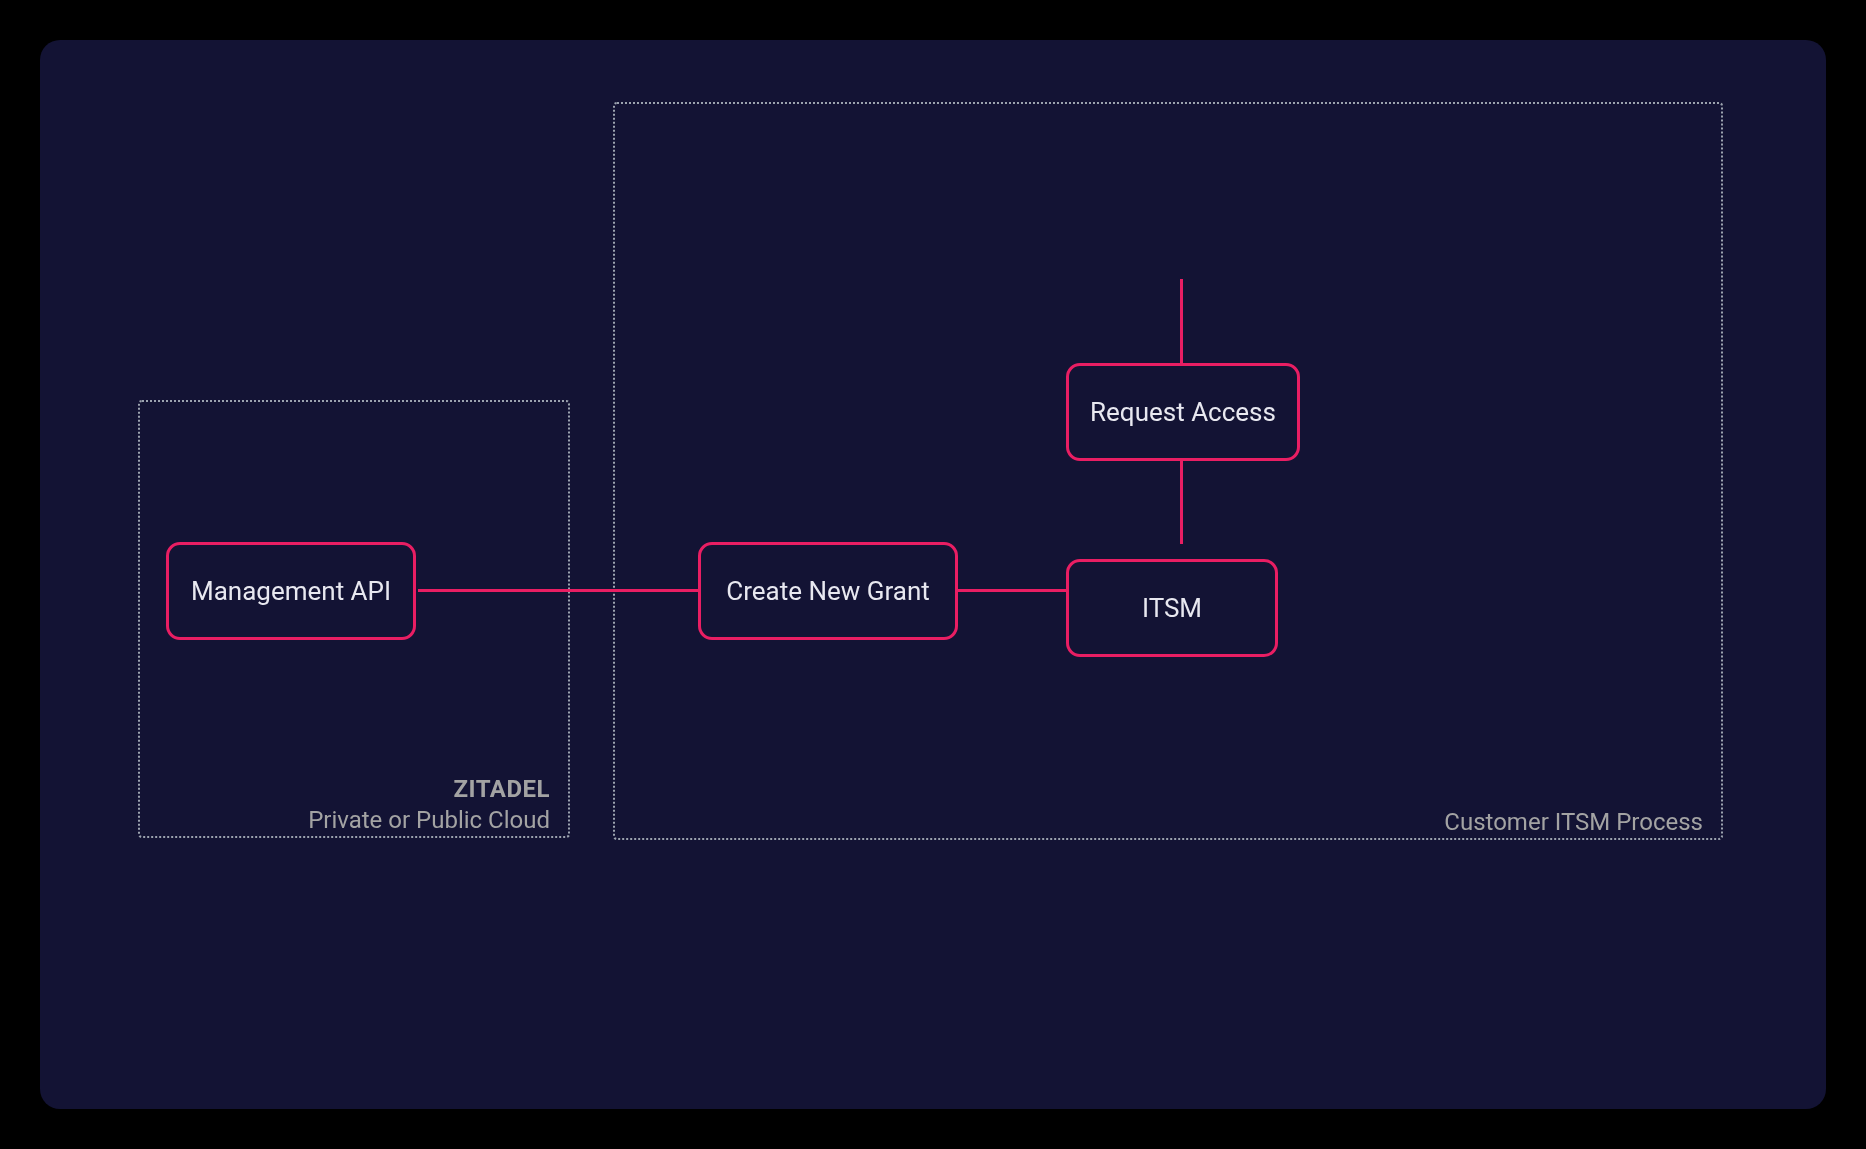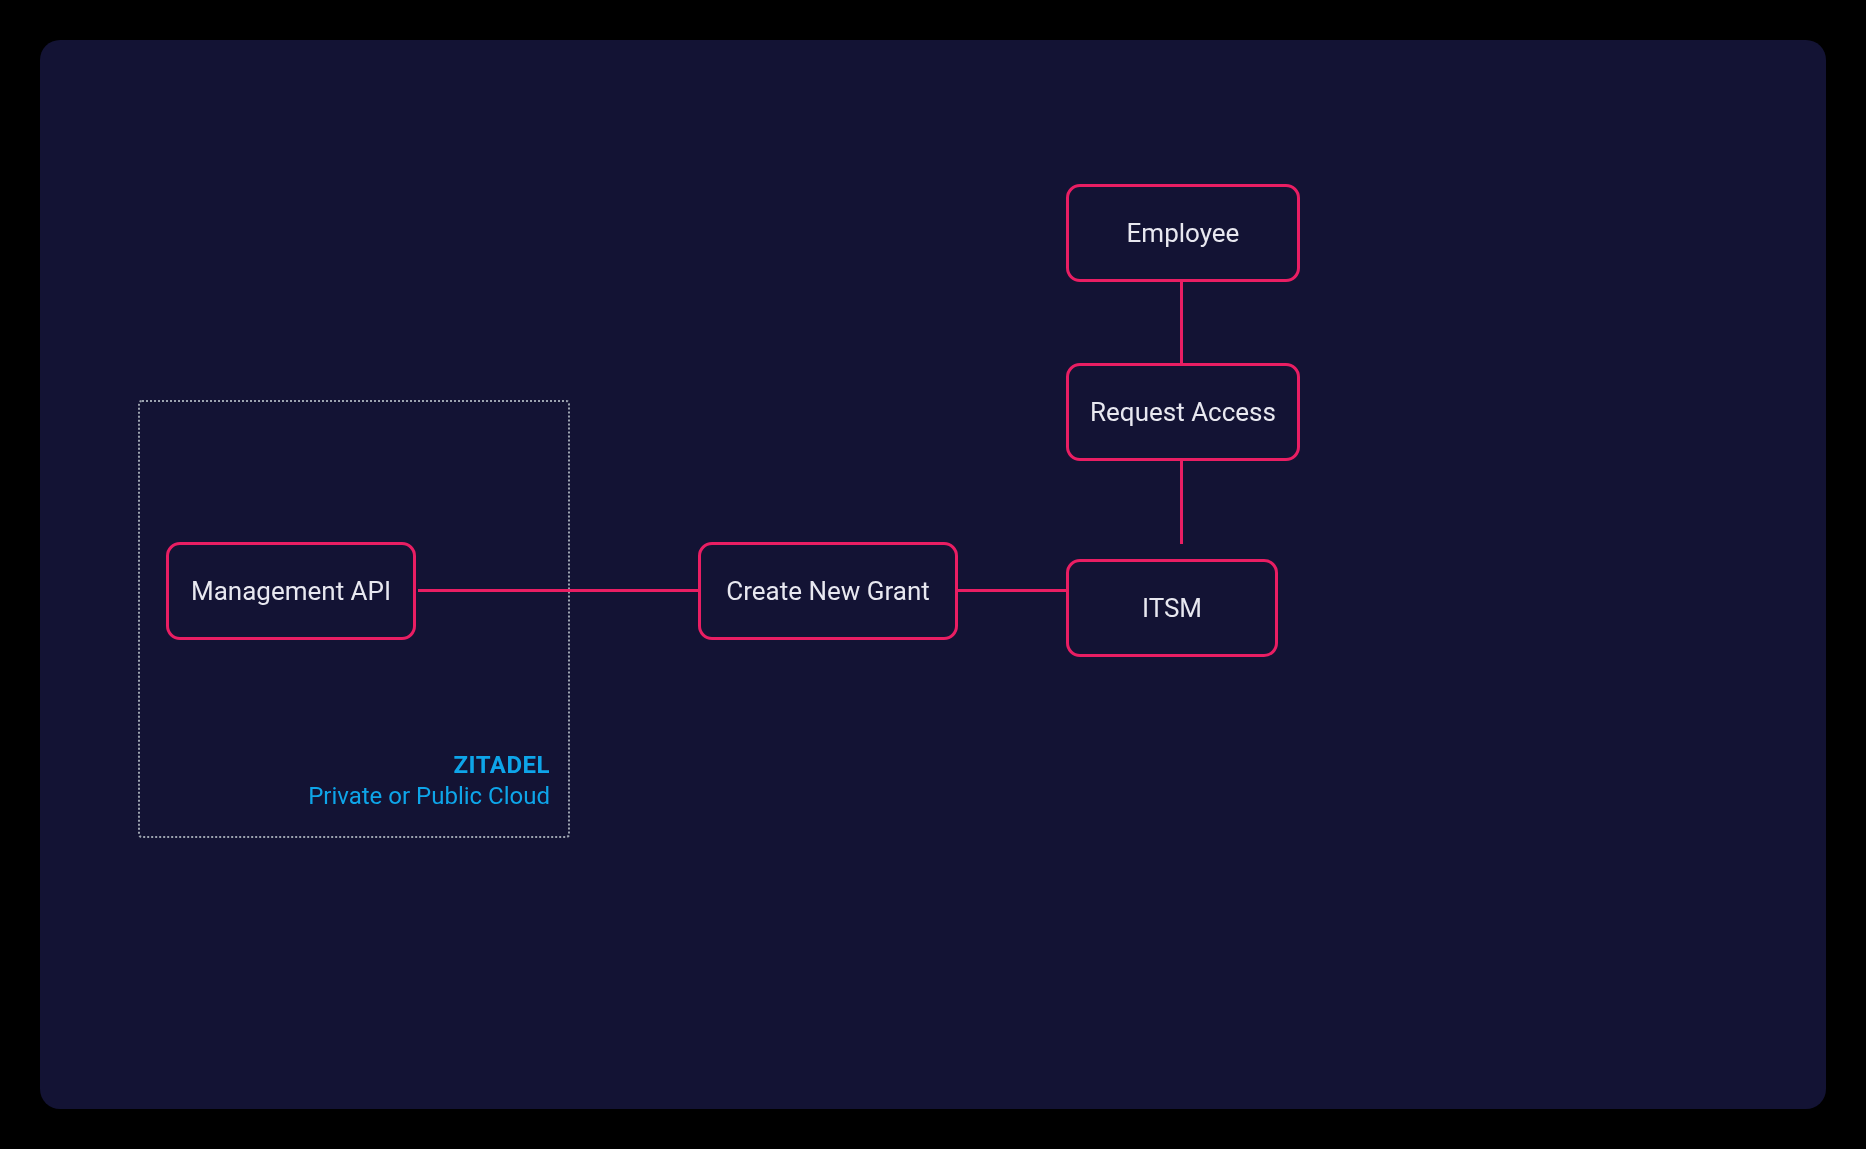--- a/index.html
+++ b/index.html
@@ -19,23 +19,23 @@
     border-radius: 20px;
   }
   .container-box {
     position: absolute;
     border: 2px dotted #9ca3af;
     border-radius: 4px;
   }
   .container-label {
     position: absolute;
     right: 18px;
-    bottom: 24px;
+    bottom: 0;
     text-align: right;
-    color: #0ea5e9;
+    color: #a3a3a3;
     font-size: 24px;
     line-height: 1.3;
   }
   .container-label .line1 {
     font-weight: 700;
     letter-spacing: 0.5px;
   }
   .container-label .line2 {
     font-weight: 400;
     margin-left: 18px;
@@ -64,20 +64,25 @@
 
 <div class="canvas">
 
   <div class="container-box" style="left:98px; top:360px; width:432px; height:438px;">
     <div class="container-label">
       <div class="line1">ZITADEL</div>
       <div class="line2">Private or Public Cloud</div>
     </div>
   </div>
 
+  <div class="container-box" style="left:573px; top:62px; width:1110px; height:738px;">
+    <div class="container-label">
+      <div class="line2">Customer ITSM Process</div>
+    </div>
+  </div>
 
   <div class="connector v" style="left:1140px; top:239px; height:86px;"></div>
 
   <div class="connector v" style="left:1140px; top:418px; height:86px;"></div>
 
   <div class="connector h" style="left:916px; top:549px; width:112px;"></div>
 
   <div class="connector h" style="left:378px; top:549px; width:282px;"></div>
 
   <div class="node" style="left:126px; top:502px; width:250px; height:98px;">
@@ -89,17 +94,14 @@
   </div>
 
   <div class="node" style="left:1026px; top:502px; width:212px; height:98px;margin-top:17px;">
     <span>ITSM</span>
   </div>
 
   <div class="node" style="left:1026px; top:323px; width:234px; height:98px;justify-content:center;">
     <span>Request Access</span>
   </div>
 
-  <div class="node" style="left:1026px; top:144px; width:234px; height:98px;">
-    <span>Employee</span>
-  </div>
 
 </div>
 
 </body></html>

